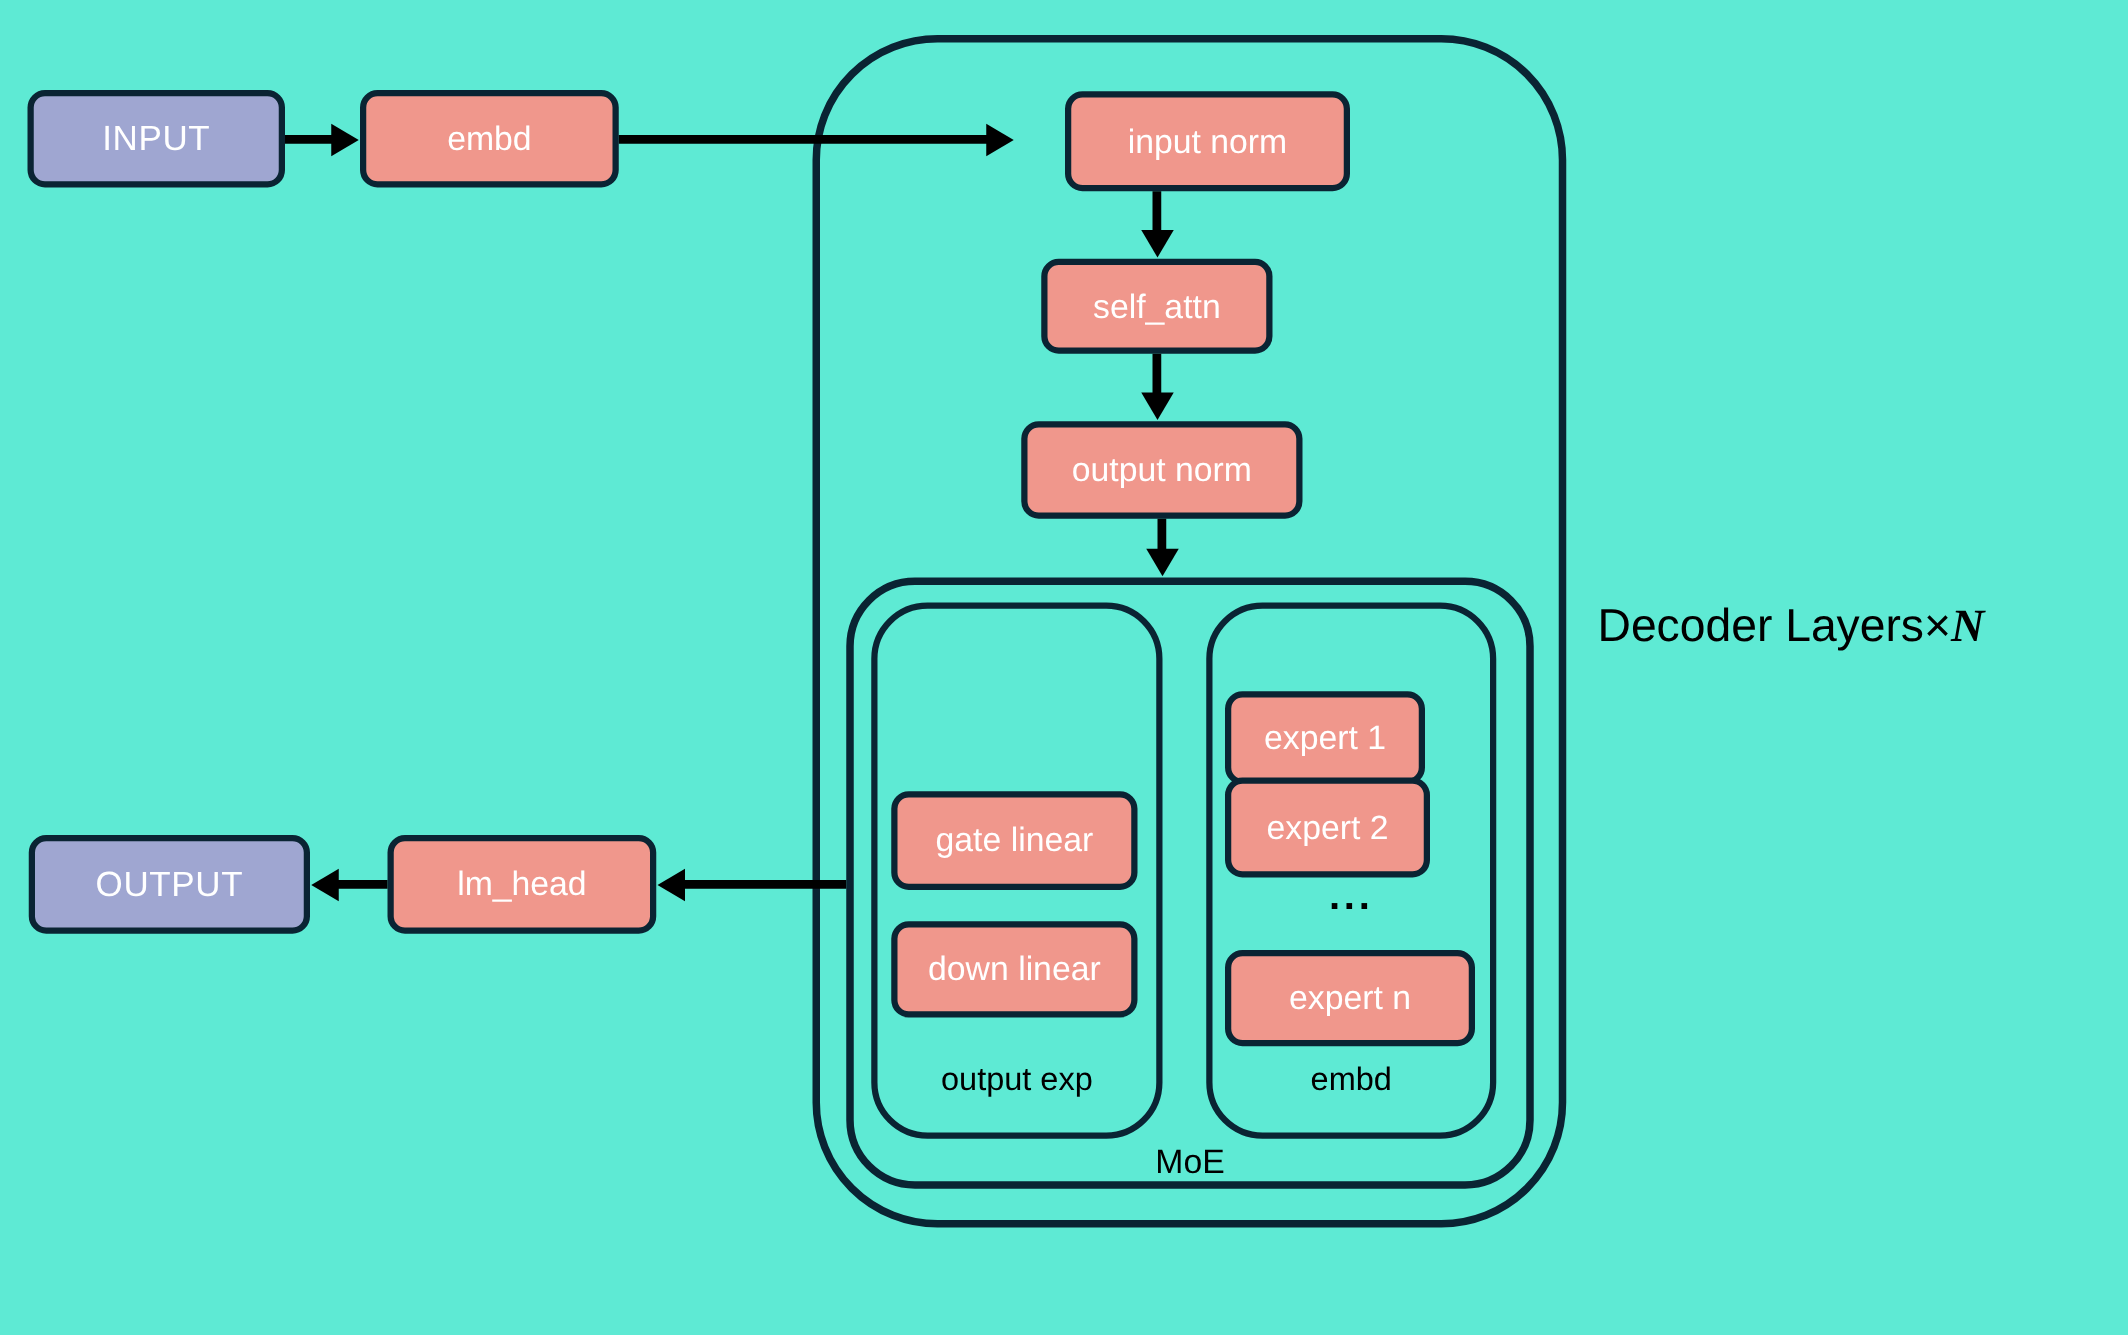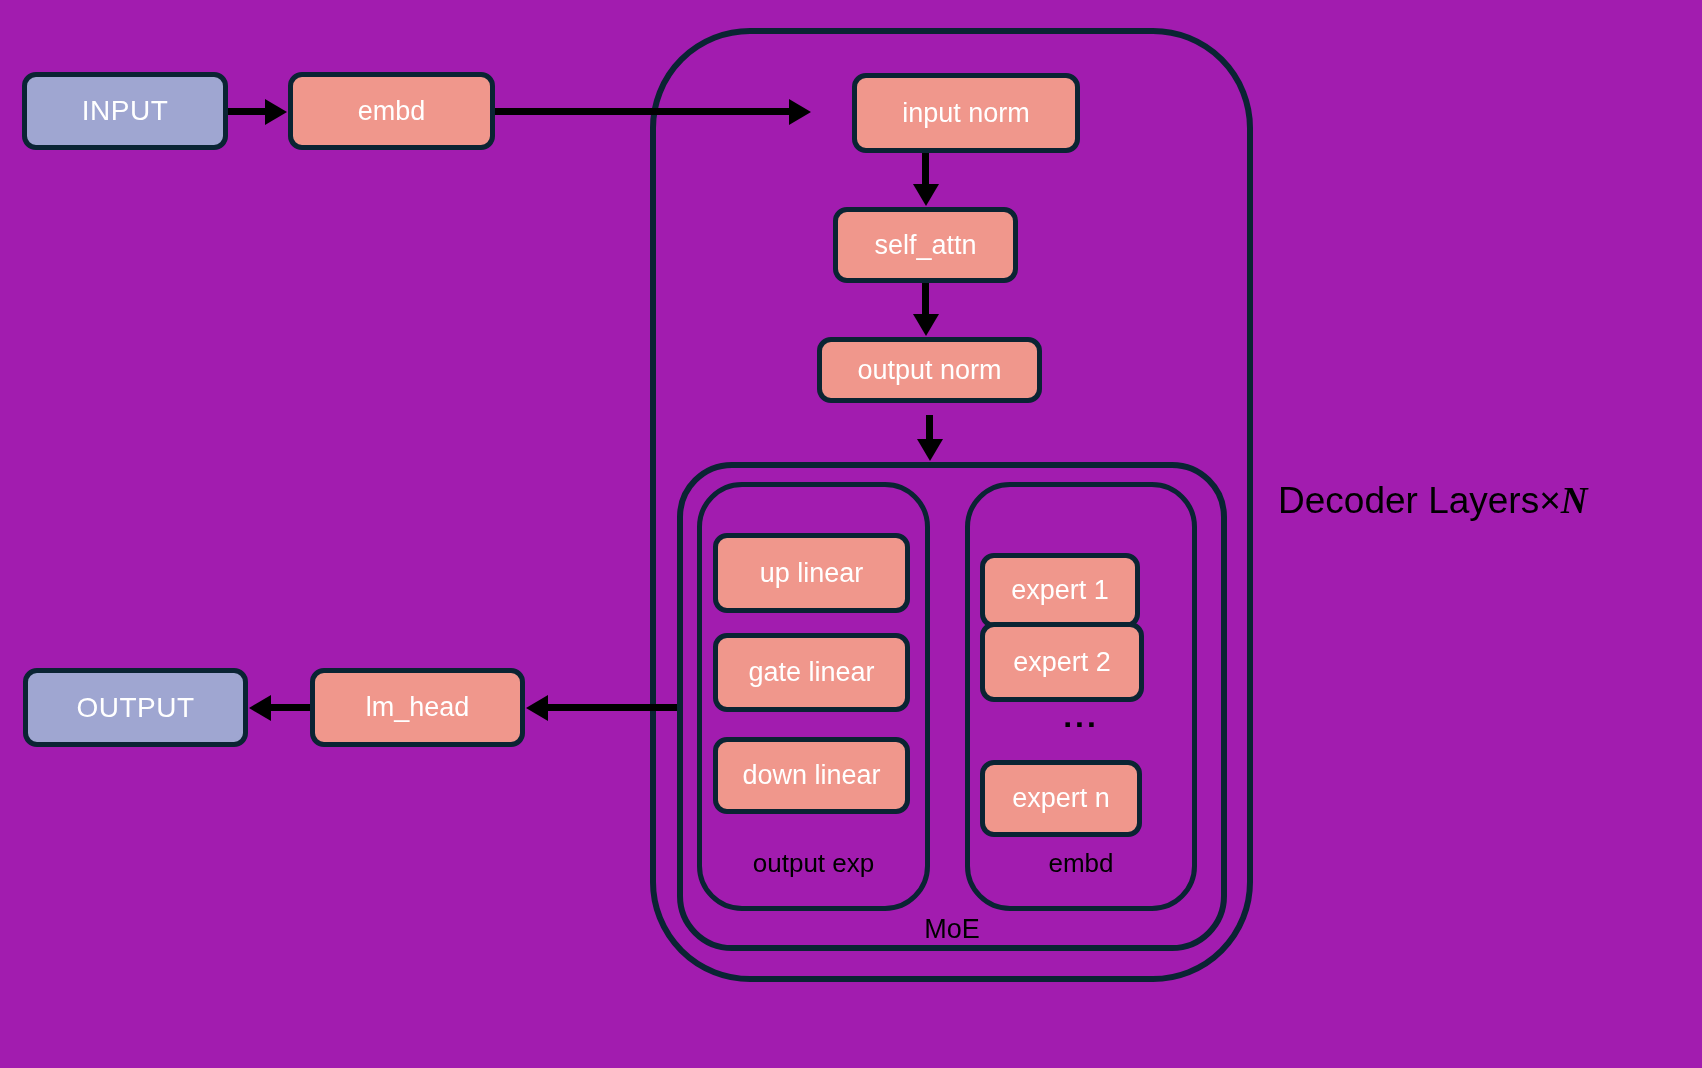--- a/index.html
+++ b/index.html
@@ -7,21 +7,21 @@
     --module-fill:#F0978C;
     --border:#0A2433;
     --arrow:#000000;
     --label:#000000;
     --box-text:#FFFFFF;
   }
   html,body{margin:0;padding:0;background:#ffffff;}
   .canvas{
     position:relative;
     width:1702px;height:1068px;
-    background:#a21caf;
+    background:#5eead4;
     font-family:"Liberation Sans", sans-serif;
     overflow:hidden;
   }
   .canvas *{box-sizing:border-box;}
   .cont{
     position:absolute;
     border:6px solid var(--border);
     background:transparent;
   }
   .cont.inner{border-width:5px;}
@@ -88,32 +88,31 @@
   <div class="cont" style="left:677px;top:462px;width:550px;height:489px;border-radius:55px;"></div>
   <div class="cont inner" style="left:697px;top:482px;width:233px;height:429px;border-radius:45px;"></div>
   <div class="cont inner" style="left:965px;top:482px;width:232px;height:429px;border-radius:45px;"></div>
 
   <div class="box io" style="left:22px;top:72px;width:206px;height:78px;">INPUT</div>
   <div class="box io" style="left:23px;top:668px;width:225px;height:79px;">OUTPUT</div>
 
   <div class="box module" style="left:288px;top:72px;width:207px;height:78px;">embd</div>
   <div class="box module" style="left:812px;top:73px;width:228px;height:80px;margin-left:40px;">input norm</div>
   <div class="box module" style="left:833px;top:207px;width:185px;height:76px;">self_attn</div>
-  <div class="box module" style="left:817px;top:337px;width:225px;height:66px;">output norm</div>
+  <div class="box module" style="left:817px;top:337px;width:225px;height:78px;">output norm</div>
   <div class="box module" style="left:310px;top:668px;width:215px;height:79px;">lm_head</div>
 
-  <div class="box module" style="left:713px;top:533px;width:197px;height:80px;">up linear</div>
   <div class="box module" style="left:713px;top:633px;width:197px;height:79px;">gate linear</div>
   <div class="box module" style="left:713px;top:737px;width:197px;height:77px;">down linear</div>
   <div class="lbl" style="left:697px;top:850px;width:233px;">output exp</div>
 
   <div class="box module" style="left:980px;top:553px;width:160px;height:75px;">expert 1</div>
   <div class="box module" style="left:980px;top:622px;width:164px;height:80px;">expert 2</div>
   <div class="lbl ellipsis" style="left:965px;top:700px;width:232px;">...</div>
-  <div class="box module" style="left:980px;top:760px;width:162px;height:77px;">expert n</div>
+  <div class="box module" style="left:980px;top:760px;width:200px;height:77px;">expert n</div>
   <div class="lbl" style="left:965px;top:850px;width:232px;">embd</div>
 
   <div class="lbl" style="left:677px;top:916px;width:550px;font-size:27px;">MoE</div>
 
   <div class="decoder-label" style="left:1278px;top:482px;">
     <span>Decoder Layers</span><span>×</span><span class="nsym">N</span>
   </div>
 
   <div class="arr arr-h" style="left:228px;top:108px;width:38px;">
     <span class="head head-right"></span>

